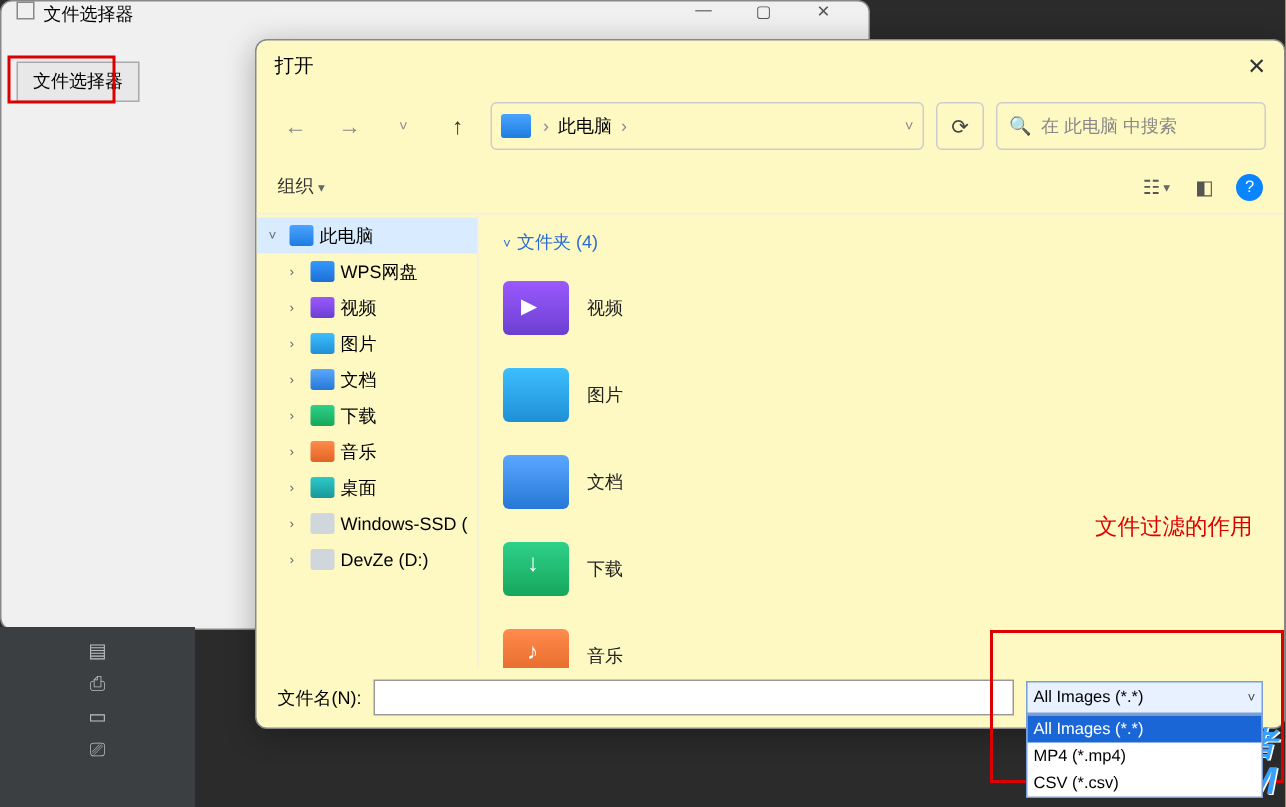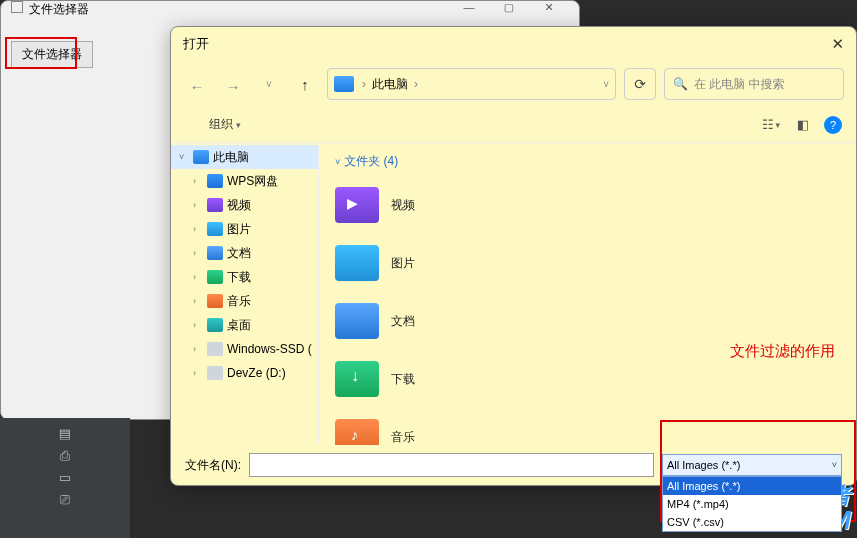--- a/index.html
+++ b/index.html
@@ -53,21 +53,21 @@
     .pc-icon { width:20px; height:16px; background:linear-gradient(#4aa3ff,#1e7de0); border-radius:2px; margin-right:2px;}
     .addr-sep { color:#888; margin:0 2px;}
     .addr-spacer{flex:1;}
     .addr-chev{color:#888; font-size:10px;}
     .refresh-btn{width:32px; height:32px; border:1px solid #ccc; border-radius:4px; display:flex; align-items:center; justify-content:center; font-size:14px; color:#444;}
     .search-box{width:180px; height:32px; border:1px solid #ccc; border-radius:4px; display:flex; align-items:center; padding:0 8px; font-size:12px; color:#888; gap:6px;}
     
     .toolbar-row{
       height:36px; display:flex; align-items:center; padding:0 14px; font-size:12px; color:#333; border-bottom:1px solid #eee;
     }
-    .toolbar-row .org{cursor:pointer;margin-left:24px;}
+    .toolbar-row .org{cursor:pointer;}
     .toolbar-row .chev{font-size:9px; margin-left:3px; color:#666;}
     .toolbar-row .spacer{flex:1;}
     .view-btn{width:22px; height:22px; margin-left:10px; display:flex; align-items:center; justify-content:center; color:#555; cursor:pointer; font-size:13px;}
     .help-btn{width:18px; height:18px; border-radius:50%; background:#0a84ff; color:#fff; font-size:11px; display:flex; align-items:center; justify-content:center; margin-left:10px;}
     
     .body-row{flex:1; display:flex; overflow:hidden;}
     
     .sidebar{
       width:148px; border-right:1px solid #eee; font-size:12px; overflow:hidden; padding-top:2px;
     }
@@ -101,21 +101,21 @@
     .bi-music{background:linear-gradient(#ff8b4d,#e06424); position:relative;}
     .bi-music:after{content:"♪"; color:#fff; position:absolute; left:16px; top:7px; font-size:15px;}
     
     .annot-text{position:absolute; color:#d00; font-size:15px; font-weight:500;}
     
     .filename-row{
       height:40px; display:flex; align-items:center; padding:0 14px; gap:8px; font-size:12px;
     }
     .filename-lbl{white-space:nowrap;}
     .filename-input{flex:1; height:24px; border:1px solid #999; padding:0 4px;}
-    .filter-wrap{position:relative; width:180px;}
+    .filter-wrap{position:relative; width:158px;}
     .filter-select{
       width:100%; height:22px; border:1px solid #7a9fd4; background:#e7f1ff; font-size:11px; padding:0 4px; display:flex; align-items:center; justify-content:space-between; cursor:pointer;
     }
     .filter-select .chev{font-size:9px; color:#444;}
     .filter-dropdown{
       position:absolute; top:22px; left:0; width:100%; background:#fff; border:1px solid #7a9fd4; z-index:10;
     }
     .filter-opt{height:18px; font-size:11px; padding:0 4px; display:flex; align-items:center; cursor:pointer;}
     .filter-opt.selected{background:#1a66d6; color:#fff;}
     

